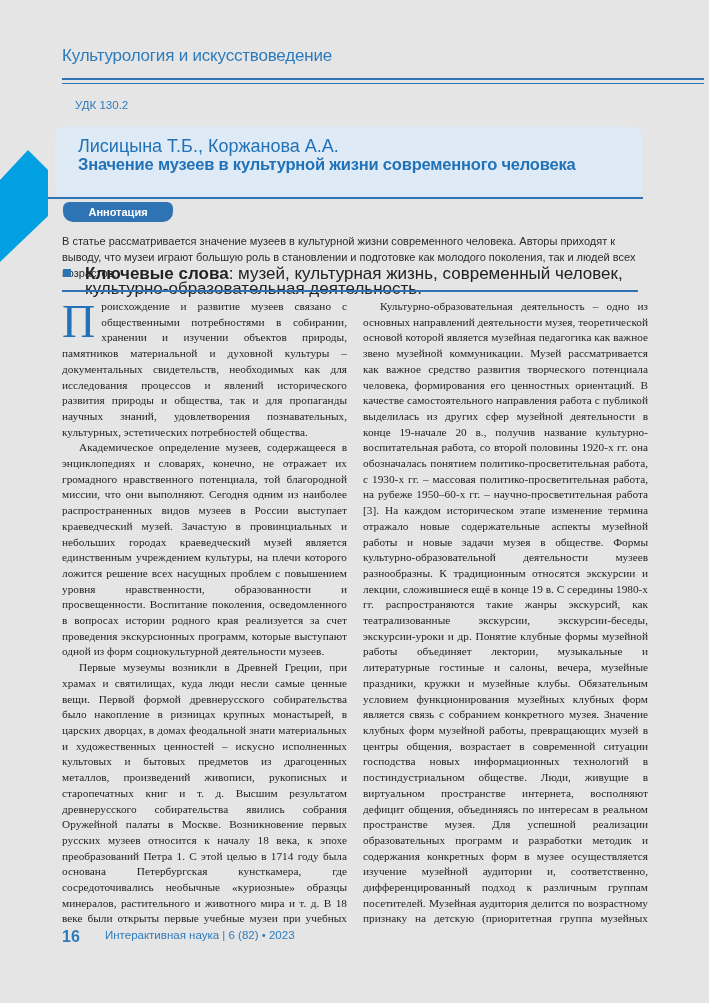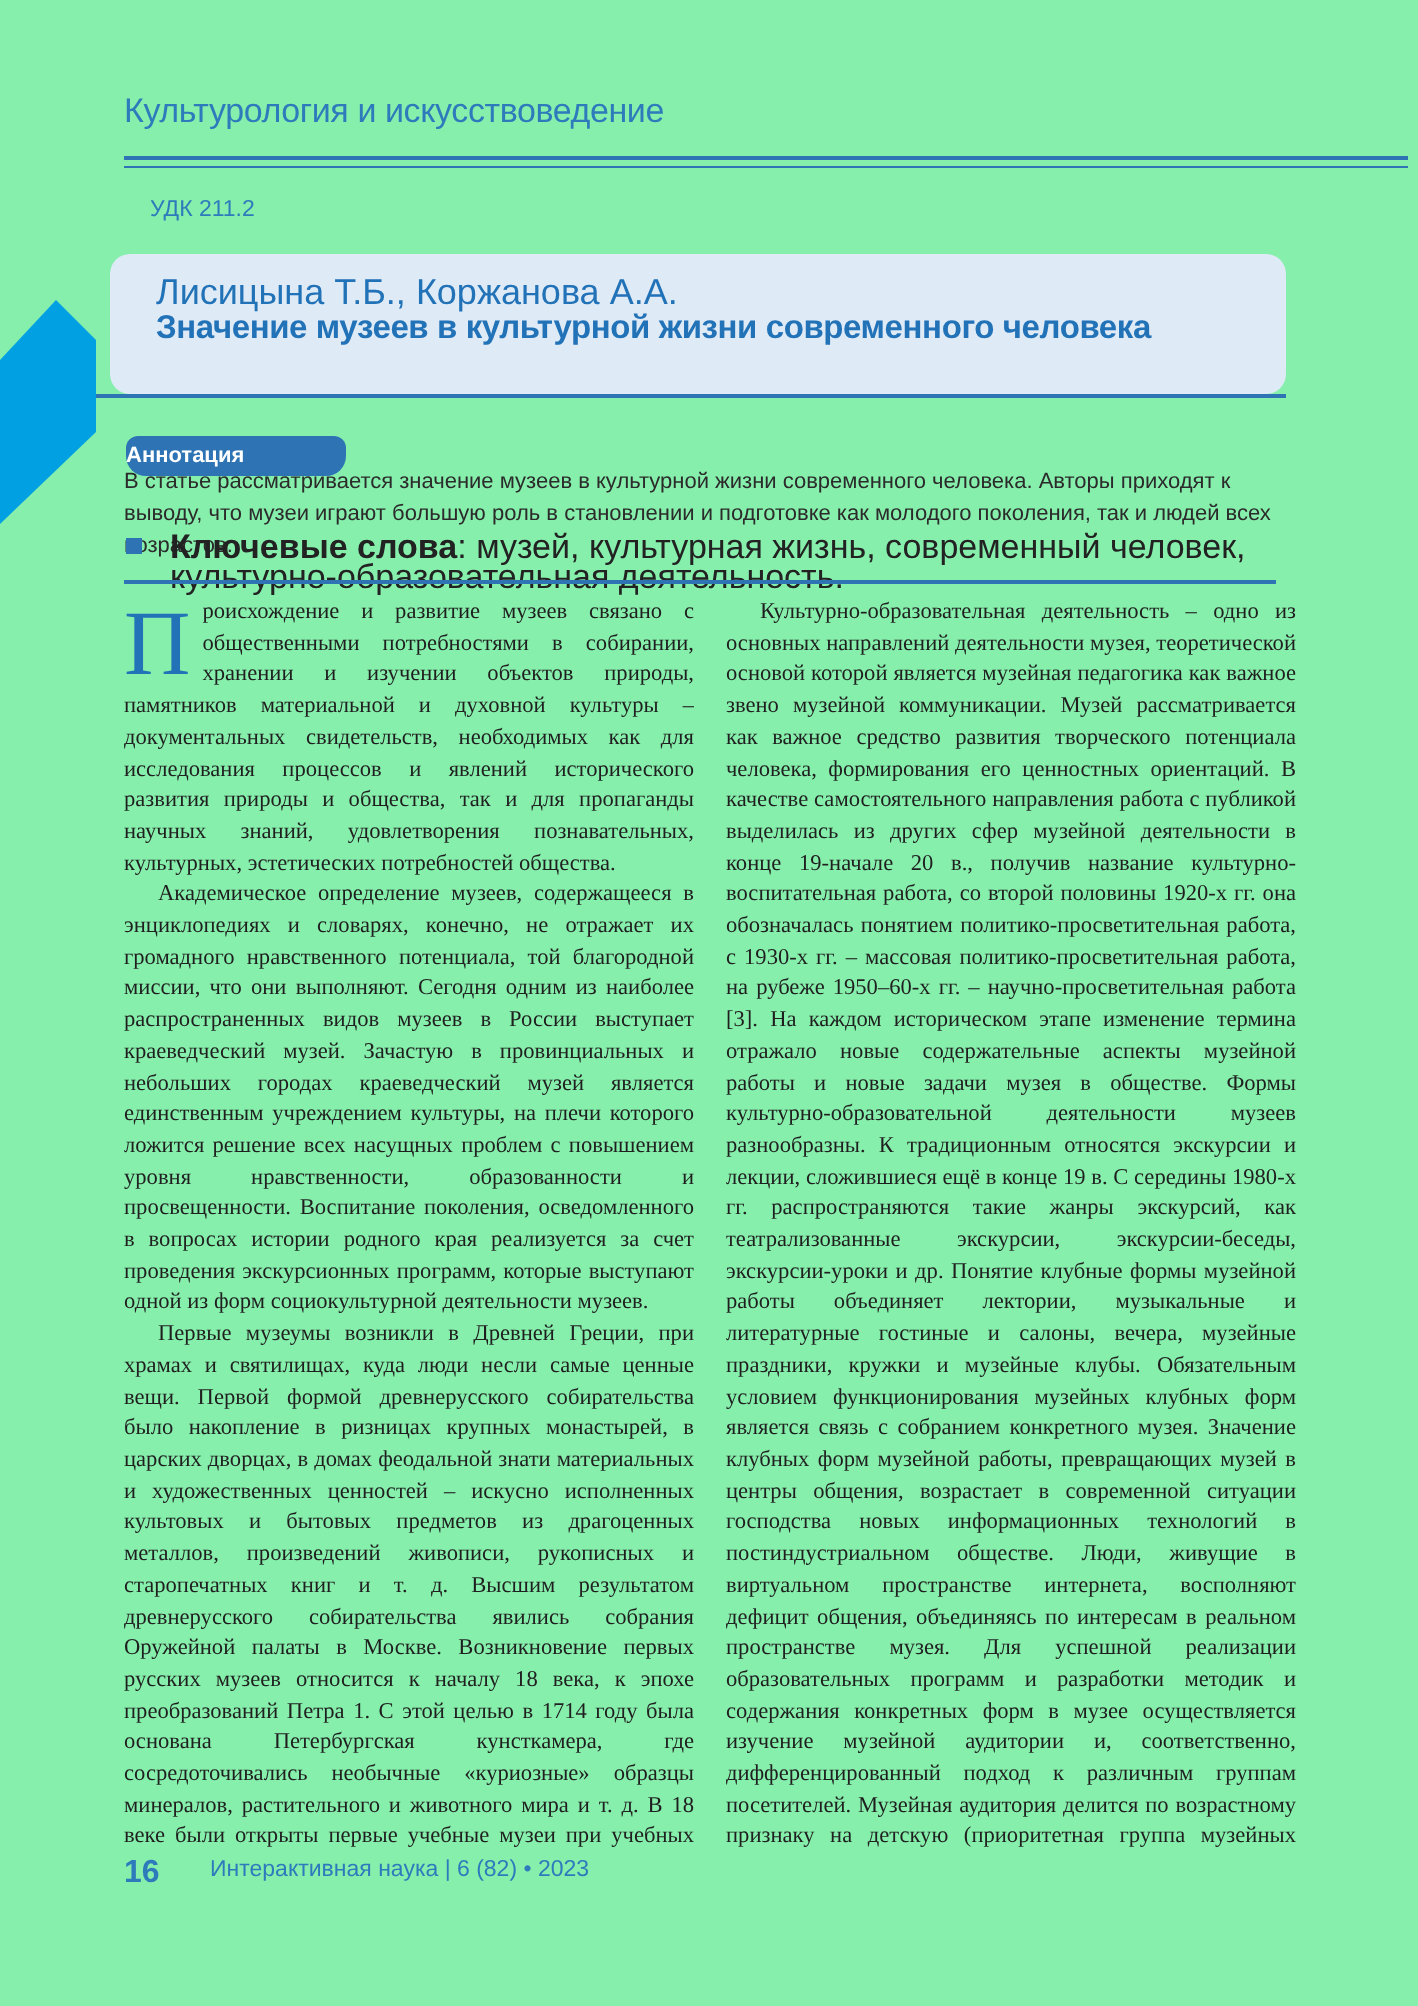--- a/index.html
+++ b/index.html
@@ -1,17 +1,17 @@
 <!DOCTYPE html>
 <html lang="ru"><head>
 <meta charset="utf-8">
 <style>
   html,body{margin:0;padding:0;background:#ffffff;}
   .page{
-    position:relative;width:709px;height:1003px;background:#86efac;
+    position:relative;width:709px;height:1003px;background:#e5e5e5;
     font-family:"Liberation Sans",sans-serif;overflow:hidden;
   }
   
   .section-header{
     position:absolute;left:62px;top:46px;font-size:17px;letter-spacing:-0.2px;
     color:#2e7bbc;white-space:nowrap;
   }
   .header-rule{
     position:absolute;left:62px;top:78px;width:642px;height:3px;
     border-top:2px solid #2e74b5;border-bottom:1px solid #2e74b5;
@@ -28,23 +28,23 @@
     background:#deeaf6;border-radius:10px;
   }
   .title-box-rule{position:absolute;left:48px;top:197px;width:595px;height:2px;background:#2e74b5;}
   .authors{position:absolute;left:78px;top:136px;font-size:18px;font-weight:normal;color:#2272b8;}
   .article-title{
     position:absolute;left:78px;top:155px;width:560px;font-size:16.5px;font-weight:bold;
     letter-spacing:-0.2px;color:#2272b8;
   }
   
   .annotation-badge{
-    position:absolute;left:63px;top:218px;width:110px;height:20px;background:#2e74b5;
+    position:absolute;left:63px;top:202px;width:110px;height:20px;background:#2e74b5;
     border-radius:6px 6px 10px 10px;color:#ffffff;font-size:11px;font-weight:bold;
-    display:flex;align-items:center;
+    display:flex;align-items:center;justify-content:center;
   }
   .abstract{
     position:absolute;left:62px;top:233px;width:586px;font-size:11px;line-height:16px;
     color:#2b2b2b;text-align:left;
   }
   .kw-row{position:absolute;left:63px;top:266px;width:584px;display:flex;}
   .kw-bullet{flex:0 0 8px;width:8px;height:8px;background:#2e74b5;margin:3px 14px 0 0;}
   .kw-text{font-size:17px;line-height:15px;color:#222222;}
   .kw-label{font-weight:bold;}
   .kw-rule{position:absolute;left:62px;top:290px;width:576px;height:2px;background:#2e74b5;}
@@ -66,21 +66,21 @@
   .footer-journal{position:absolute;left:105px;top:929px;font-size:11.5px;color:#2e7bbc;text-align:right;}
 </style>
 </head>
 <body>
 
 <div class="page">
 
   <div class="section-header">Культурология и искусствоведение</div>
   <div class="header-rule"></div>
 
-  <div class="udk">УДК 211.2</div>
+  <div class="udk">УДК 130.2</div>
 
   <div class="chevron"></div>
 
   <div class="title-box"></div>
   <div class="title-box-rule"></div>
   <div class="authors">Лисицына Т.Б., Коржанова А.А.</div>
   <div class="article-title">Значение музеев в культурной жизни современного человека</div>
 
   <div class="annotation-badge">
     <span>Аннотация</span>

